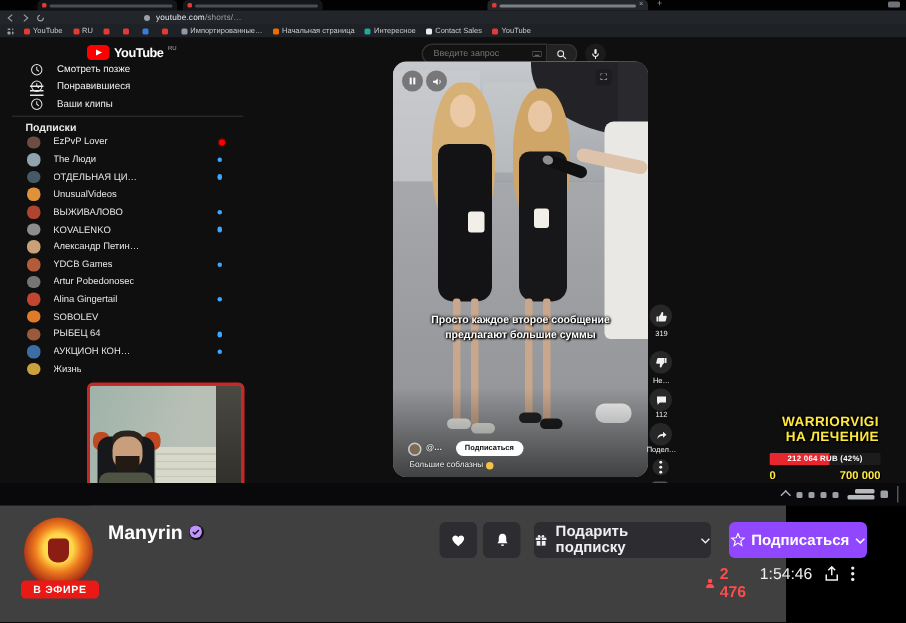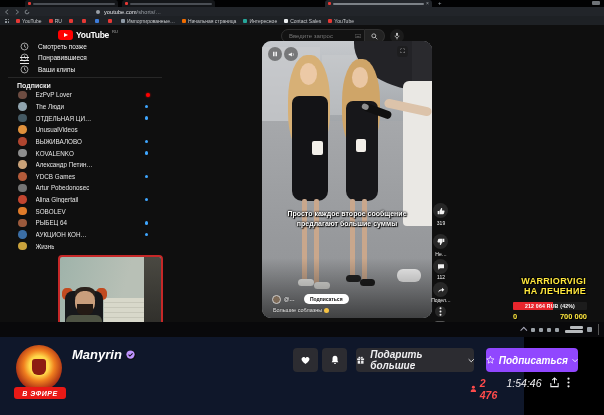--- a/index.html
+++ b/index.html
@@ -135,21 +135,21 @@
   
   .taskbar { position:absolute; left:0; top:322px; width:604px; height:15px; background:#09090b; }
   .tray { position:absolute; right:4px; top:0; height:15px; display:flex; align-items:center; gap:4px; }
   .tray .caret { width:5px; height:5px; border-left:1px solid #aab; border-top:1px solid #aab; transform:rotate(45deg) translateY(1px); }
   .tray .tico { width:4px; height:4px; background:#9aa0a6; border-radius:1px; }
   .trayclock { display:flex; flex-direction:column; gap:1.5px; align-items:flex-end; margin-left:2px; }
   .trayclock i { display:block; height:2.5px; background:#b7babd; border-radius:1px; }
   .tray .edge { width:2px; height:11px; border-left:1px solid #555; margin-left:2px; }
 
   
-  .streambar { position:absolute; left:0; top:337px; width:524px; height:78px; background:#0f172a;font-style:italic; }
+  .streambar { position:absolute; left:0; top:337px; width:524px; height:78px; background:#404040; }
   .stavatar { position:absolute; left:16px; top:8px; width:46px; height:46px; border-radius:50%;
     background:radial-gradient(circle at 50% 45%, #ffd94a 0 28%, #f07f1f 45%, #a62b14 72%, #6e150c 100%); }
   .stavatar:after { content:""; position:absolute; left:16px; top:14px; width:14px; height:16px; background:#8c1d12; border-radius:3px 3px 6px 6px; }
   .livebadge { position:absolute; left:14px; top:50px; width:52px; height:12px; background:#e91916; border-radius:3px;
     color:#fff; font-size:7px; font-weight:bold; letter-spacing:.5px; display:flex; align-items:center; justify-content:center; }
   .namerow { position:absolute; left:72px; top:10px; display:flex; align-items:center; gap:4px; }
   .chan-name { color:#fff; font-size:13px; font-weight:bold; }
   .verified { width:10px; height:10px; border-radius:50%; background:#0e0e10; color:#bf94ff; display:flex; align-items:center; justify-content:center; }
   .titlerow { position:absolute; left:72px; top:30px; font-size:10px; font-weight:bold; color:#efeff1; white-space:nowrap; }
   .titlerow .mention { color:#bf94ff; }
@@ -605,21 +605,21 @@
         </svg>
     </div>
 
     <div class="giftbtn">
       <svg width="10" height="10" viewBox="0 0 12 12">
           <rect x="1.5" y="4" width="9" height="2" fill="currentColor"></rect>
           <rect x="2.2" y="6.8" width="7.6" height="4" fill="currentColor"></rect>
           <rect x="5.4" y="4" width="1.2" height="6.8" fill="#2c2c31"></rect>
           <path d="M3.4 3.8 C2.6 2.4 4 1.2 5.2 2.2 L6 3.8 Z M8.6 3.8 C9.4 2.4 8 1.2 6.8 2.2 L6 3.8 Z" fill="currentColor"></path>
         </svg>
-      <span>Подарить большие</span>
+      <span>Подарить подписку</span>
       <svg width="7" height="5" viewBox="0 0 10 7">
           <path d="M1 1.5 L5 5.5 L9 1.5" stroke="currentColor" stroke-width="1.4" fill="none"></path>
         </svg>
     </div>
 
     <div class="subbtn">
       <svg width="10" height="10" viewBox="0 0 12 12">
           <path d="M6 .8 L7.4 4.2 L11 4.5 L8.2 6.9 L9.1 10.4 L6 8.5 L2.9 10.4 L3.8 6.9 L1 4.5 L4.6 4.2 Z" fill="none" stroke="currentColor" stroke-width=".9"></path>
         </svg>
       <span>Подписаться</span>

